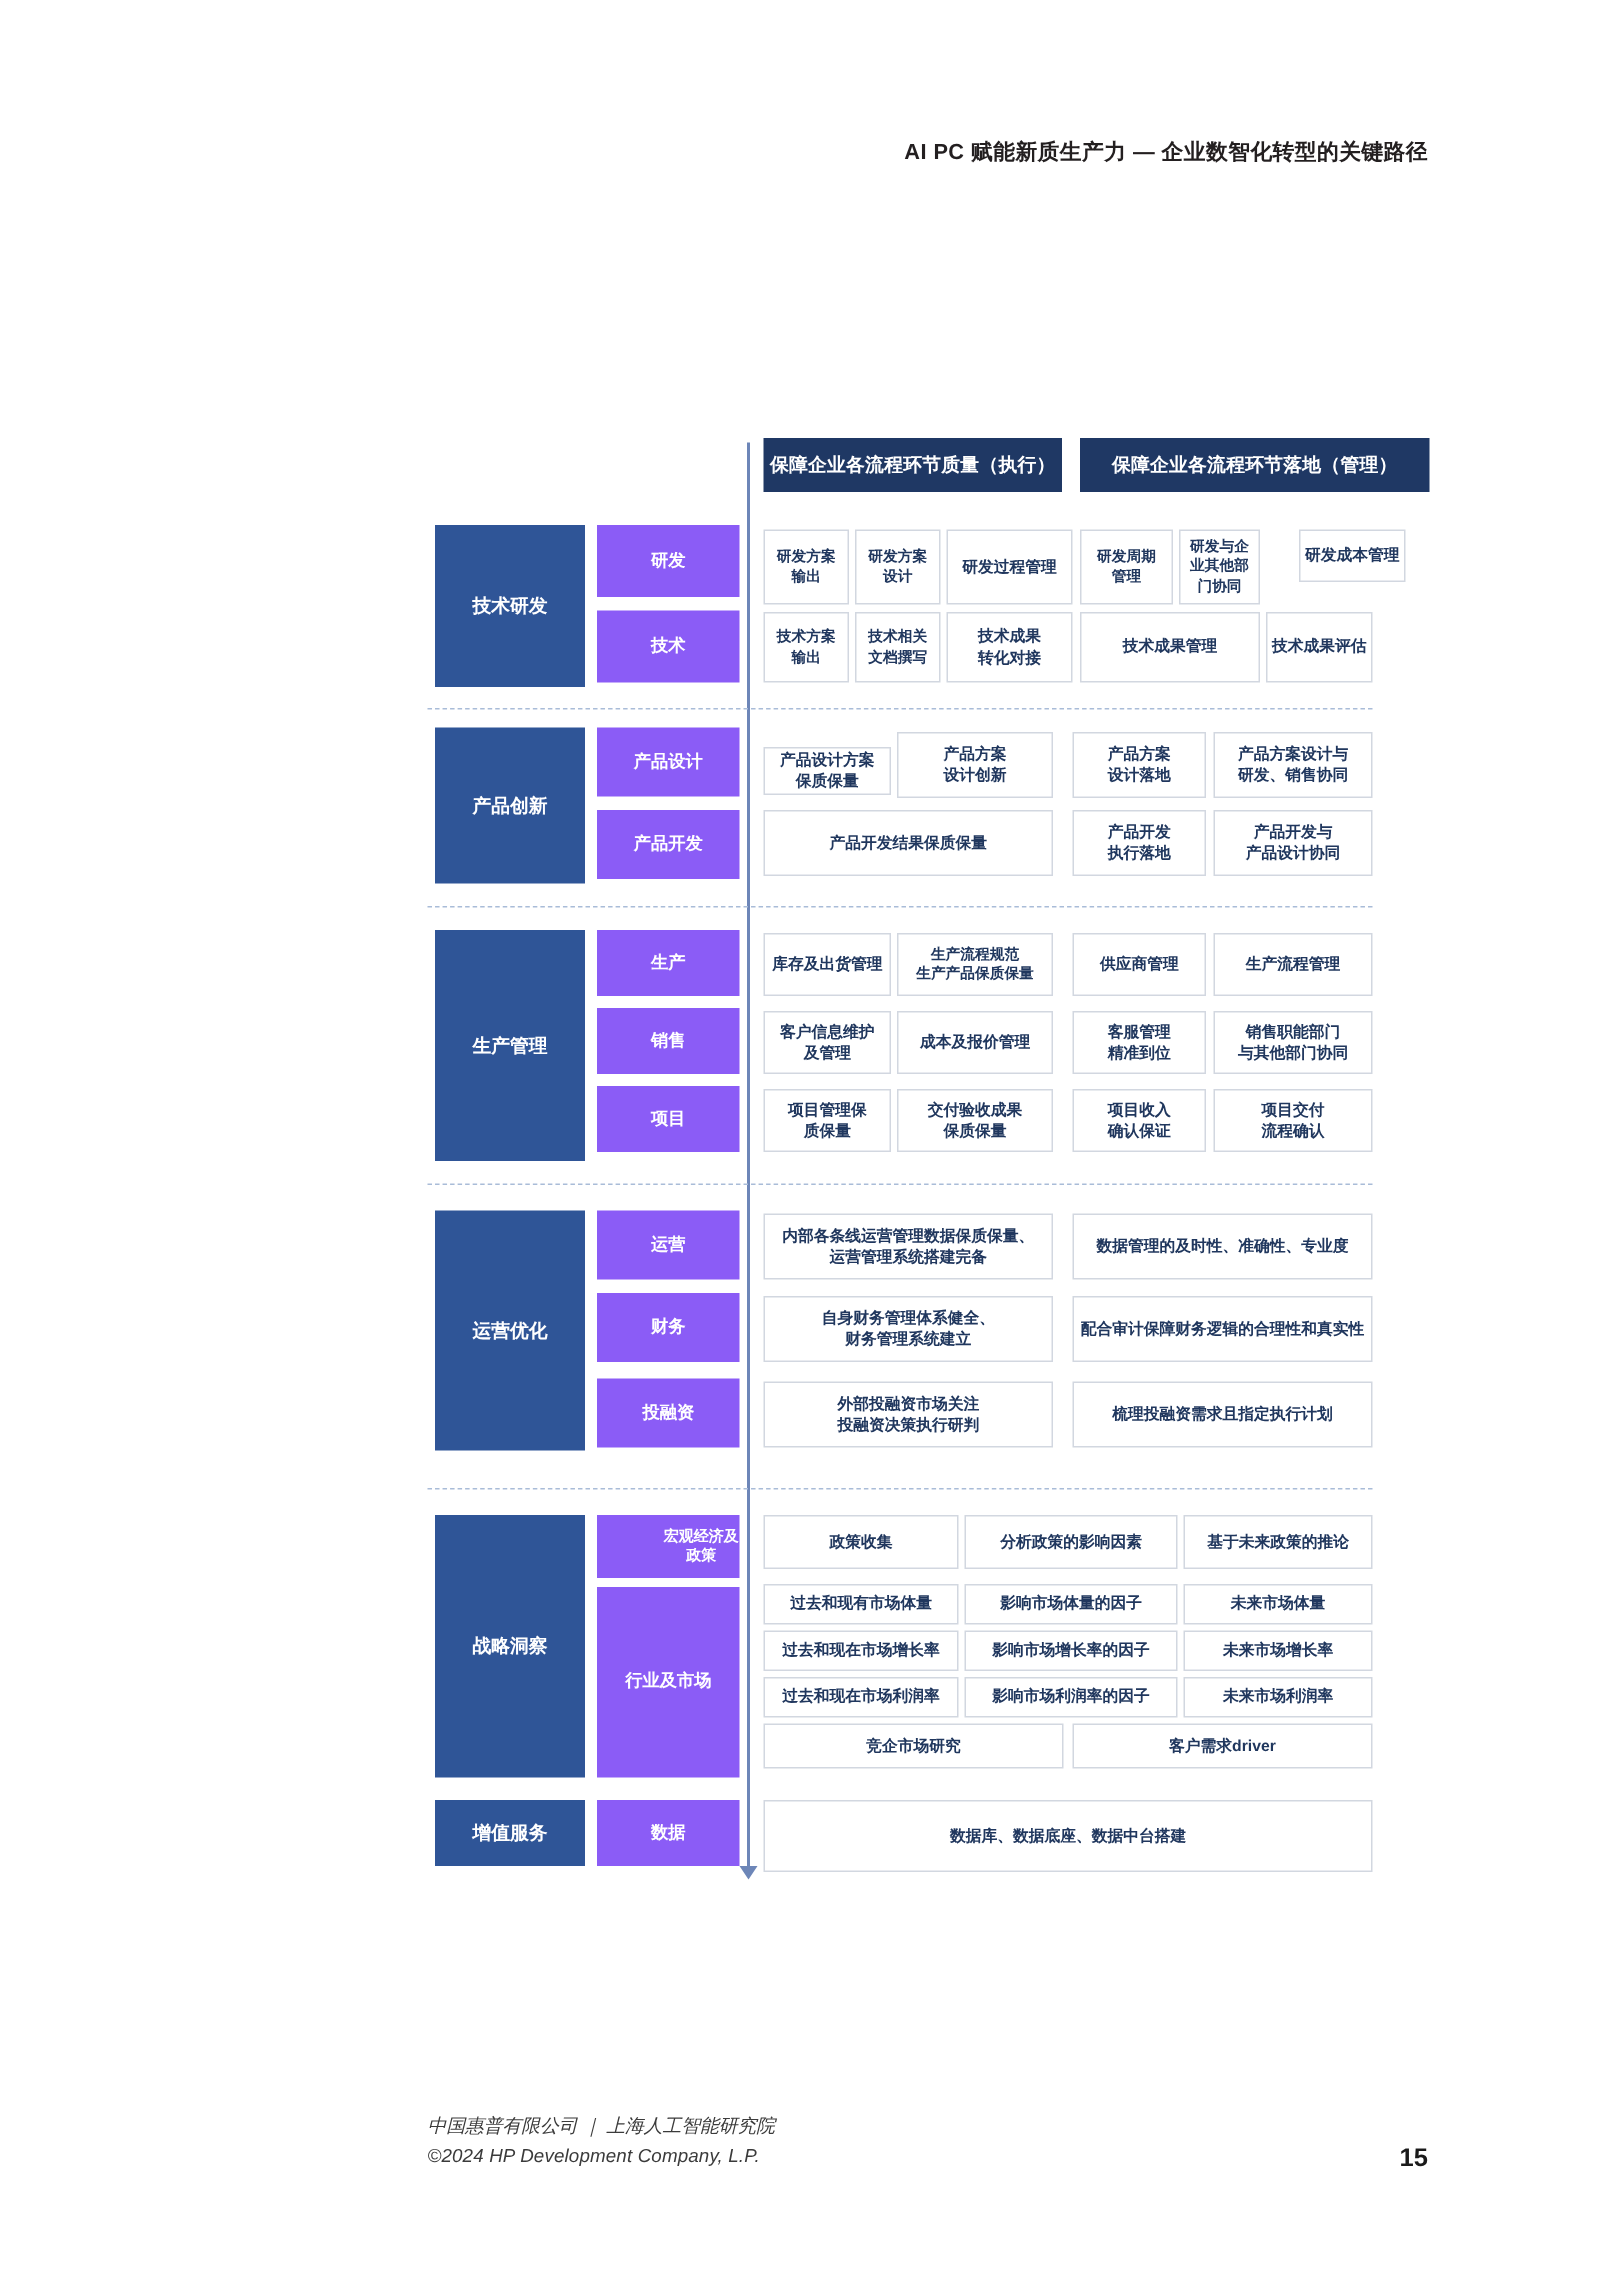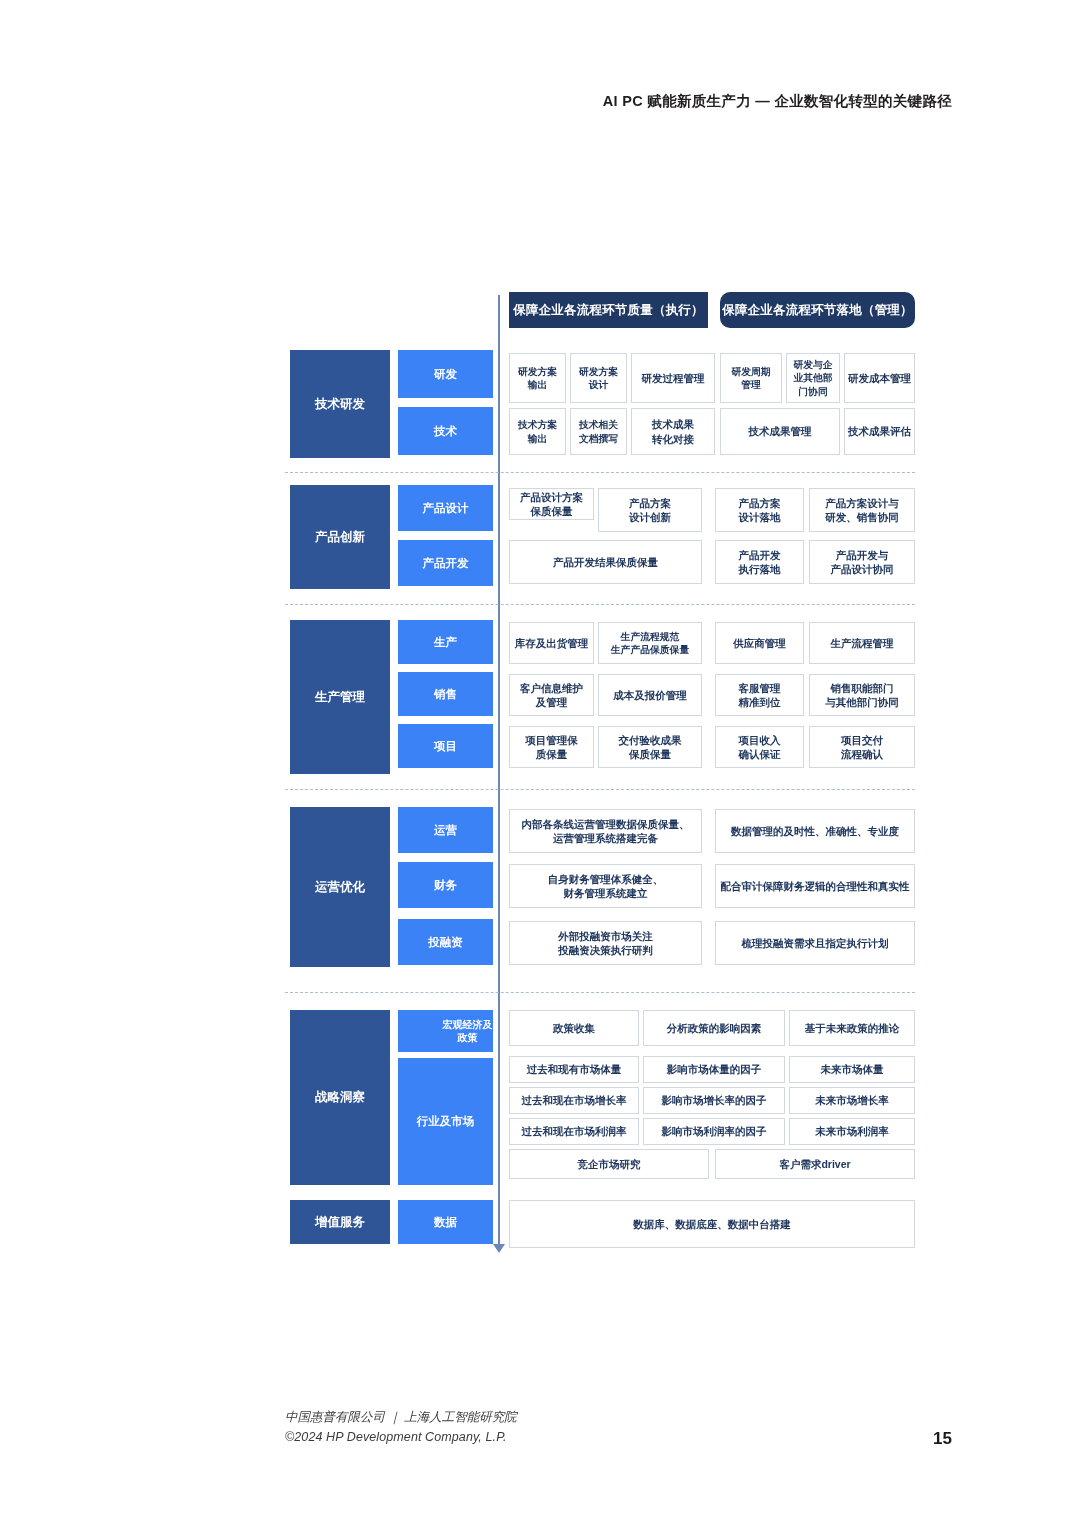--- a/index.html
+++ b/index.html
@@ -59,21 +59,21 @@
     background: #1f3864;
     color: #ffffff;
     font-size: 12.5px;
     font-weight: bold;
     display: flex;
     align-items: center;
     justify-content: center;
     letter-spacing: .2px;
   }
   .banner.exec { left: 0;    width: 199px; }
-  .banner.mgmt { left: 211px; width: 195px; border-radius: 10px; }
+  .banner.mgmt { left: 211px; width: 233px; }
 
   
   .section {
     position: absolute;
     left: 0;
     width: 630px;
   }
   .divider {
     position: absolute;
     left: 0; width: 630px;
@@ -93,21 +93,21 @@
     align-items: center;
     justify-content: center;
     text-align: center;
     line-height: 1.35;
   }
   
   .sub-cell {
     position: absolute;
     left: 113px;
     width: 95px;
-    background: #3b82f6;
+    background: #8b5cf6;
     color: #ffffff;
     font-size: 11.5px;
     font-weight: bold;
     display: flex;
     align-items: center;
     justify-content: center;
     text-align: center;
     line-height: 1.3;
   }
   .sub-cell.wide-label { font-size: 10px; padding-left: 44px; }
@@ -166,38 +166,38 @@
     <div class="group-cell" style="top:0;width:100px;height:108px">技术研发</div>
     <div class="sub-cell" style="top:0;height:48px">研发</div>
     <div class="sub-cell" style="top:57px;height:48px">技术</div>
 
     <div class="task small" style="left:224px;top:3px;width:57px;height:50px">研发方案<br>输出</div>
     <div class="task small" style="left:285px;top:3px;width:57px;height:50px">研发方案<br>设计</div>
     <div class="task" style="left:346px;top:3px;width:84px;height:50px">研发过程管理</div>
 
     <div class="task small" style="left:435px;top:3px;width:62px;height:50px">研发周期<br>管理</div>
     <div class="task small" style="left:501px;top:3px;width:54px;height:50px">研发与企<br>业其他部<br>门协同</div>
-    <div class="task" style="left:559px;top:3px;width:71px;height:50px">研发成本管理</div>
+    <div class="task" style="left:581px;top:3px;width:71px;height:35px">研发成本管理</div>
 
     <div class="task small" style="left:224px;top:58px;width:57px;height:47px">技术方案<br>输出</div>
     <div class="task small" style="left:285px;top:58px;width:57px;height:47px">技术相关<br>文档撰写</div>
     <div class="task" style="left:346px;top:58px;width:84px;height:47px">技术成果<br>转化对接</div>
 
     <div class="task" style="left:435px;top:58px;width:120px;height:47px">技术成果管理</div>
     <div class="task" style="left:559px;top:58px;width:71px;height:47px">技术成果评估</div>
   </div>
 
   <div class="divider" style="top:180px"></div>
 
   <div class="section" style="top:193px;height:104px">
     <div class="group-cell" style="top:0;width:100px;height:104px">产品创新</div>
     <div class="sub-cell" style="top:0;height:46px">产品设计</div>
     <div class="sub-cell" style="top:55px;height:46px">产品开发</div>
 
-    <div class="task" style="left:224px;top:3px;width:85px;height:32px">产品设计方案<br>保质保量</div>
+    <div class="task" style="left:224px;top:13px;width:85px;height:32px">产品设计方案<br>保质保量</div>
     <div class="task" style="left:313px;top:3px;width:104px;height:44px">产品方案<br>设计创新</div>
     <div class="task" style="left:430px;top:3px;width:89px;height:44px">产品方案<br>设计落地</div>
     <div class="task" style="left:524px;top:3px;width:106px;height:44px">产品方案设计与<br>研发、销售协同</div>
 
     <div class="task" style="left:224px;top:55px;width:193px;height:44px">产品开发结果保质保量</div>
     <div class="task" style="left:430px;top:55px;width:89px;height:44px">产品开发<br>执行落地</div>
     <div class="task" style="left:524px;top:55px;width:106px;height:44px">产品开发与<br>产品设计协同</div>
   </div>
 
   <div class="divider" style="top:312px"></div>

